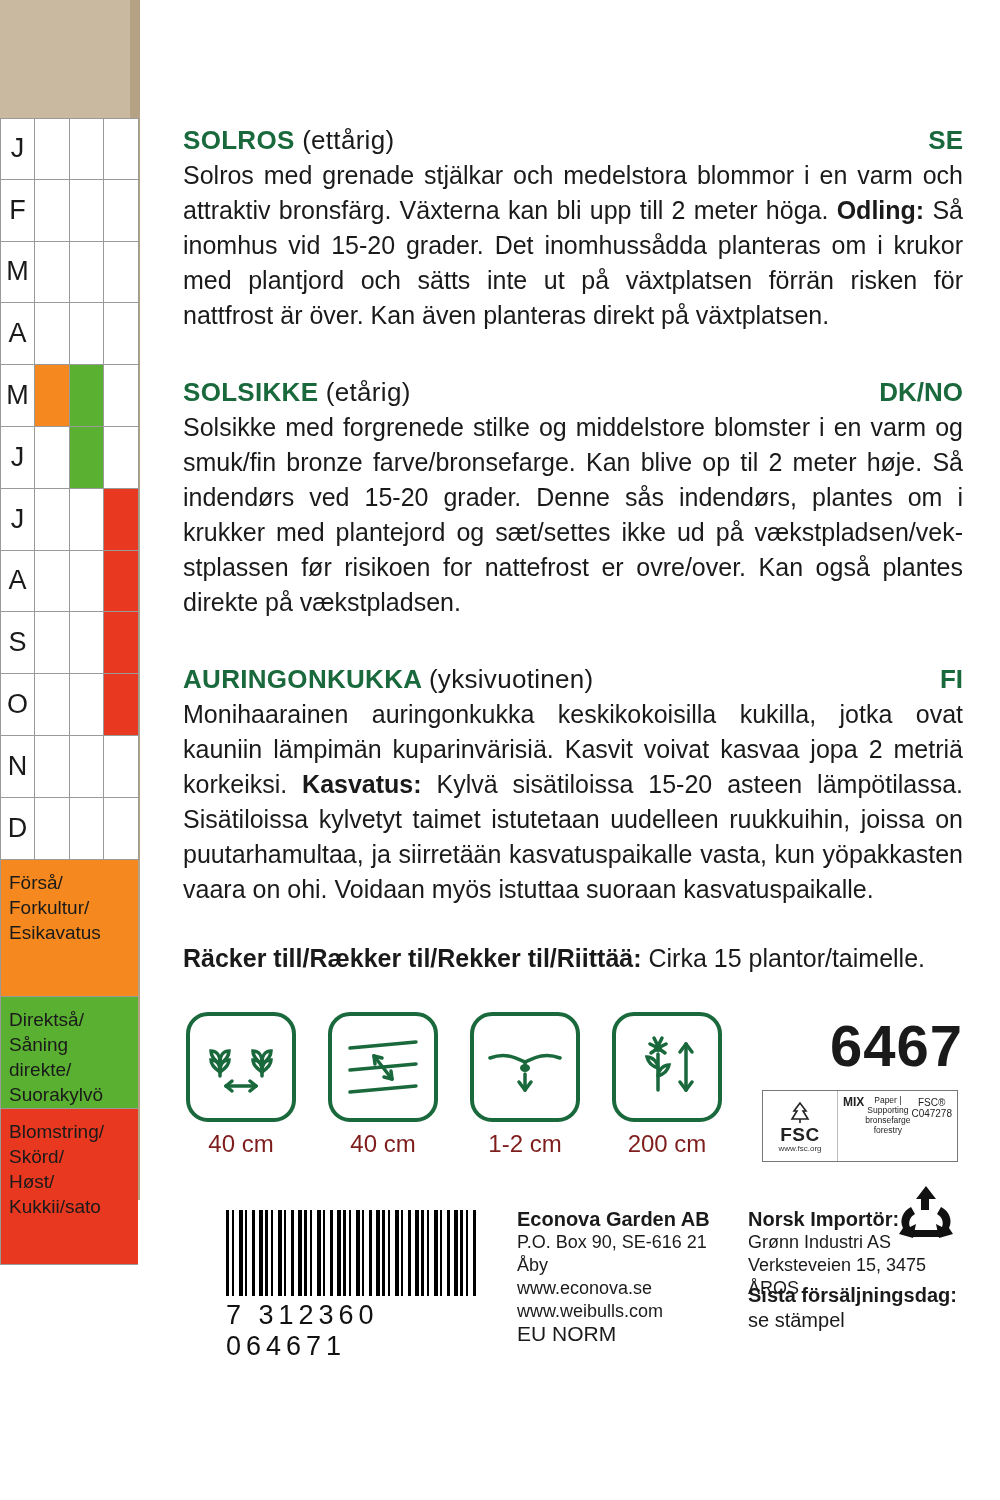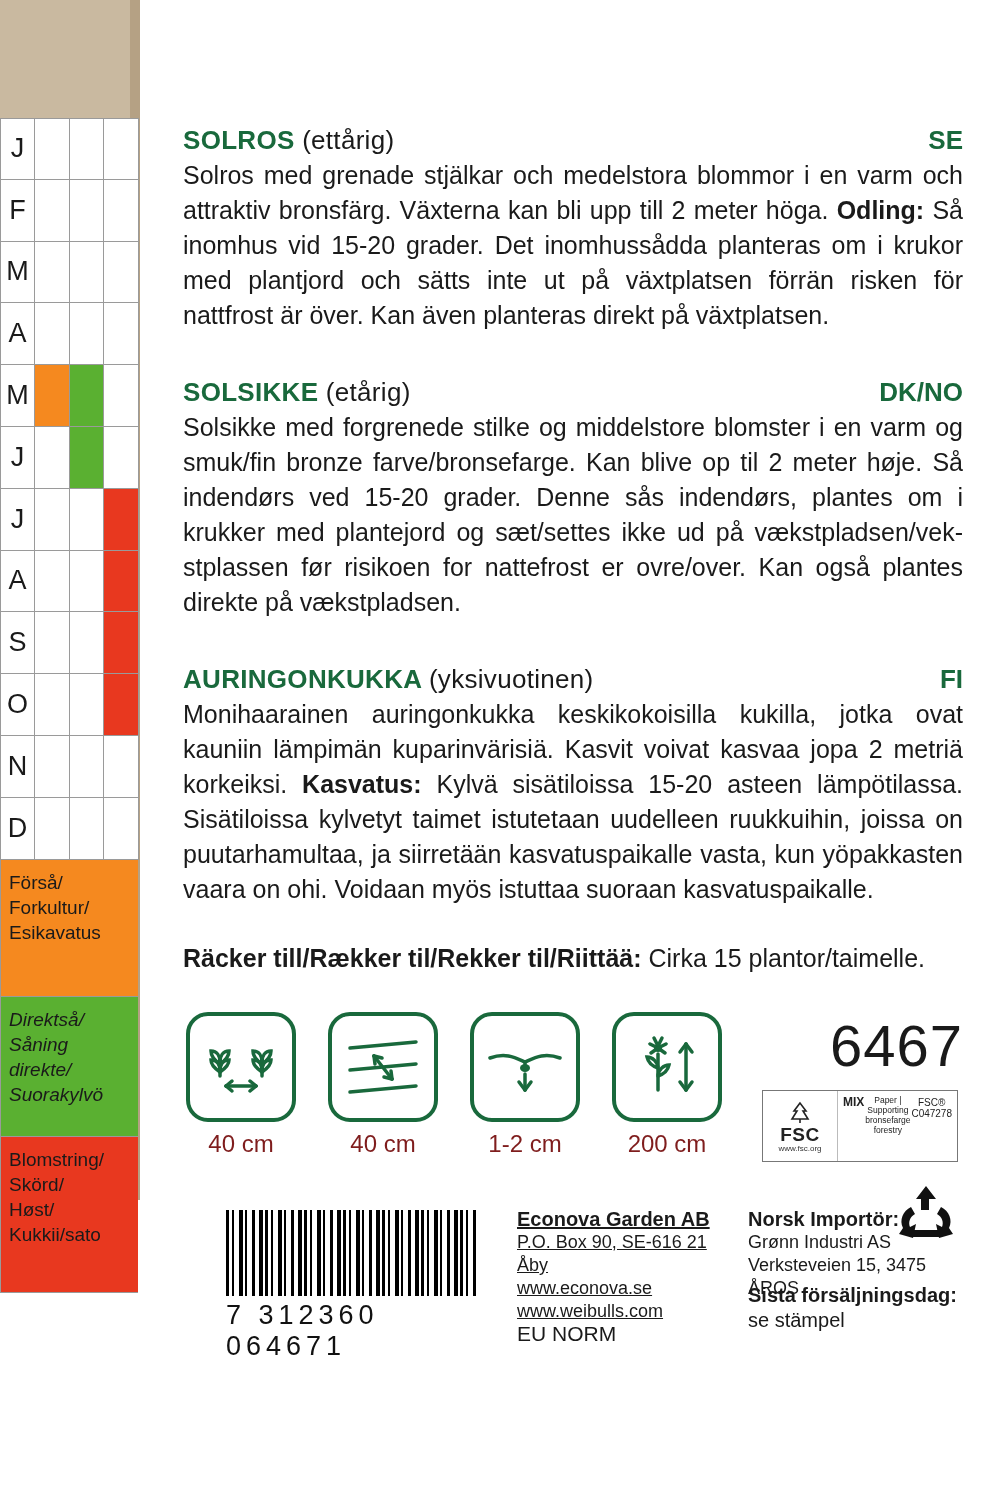--- a/index.html
+++ b/index.html
@@ -54,21 +54,21 @@
   }
   .legend-item{
     box-sizing:border-box;
     padding:10px 8px 10px 8px;
     font-size:19px;
     line-height:25px;
     color:#1a1a1a;
     border-bottom:1px solid #9a9a9a;
   }
   .legend-item.preculture{background:#f5891f;height:137px;}
-  .legend-item.direct{background:#5ab031;height:140px;font-style:italic;}
+  .legend-item.direct{background:#5ab031;height:112px;}
   .legend-item.bloom{background:#e8381f;height:156px;}
   .strip-bg{
     position:absolute;left:0;top:0;
     width:140px;height:1200px;
     background:#c9b9a0;
     z-index:-1;
   }
   .strip-edge{
     position:absolute;
     left:130px;top:0;width:10px;height:1200px;
@@ -133,21 +133,21 @@
     margin-top:8px;
     font-size:24px;
     color:#7f1d1d;
   }
 
   
   .article-no{
     position:absolute;
     right:37px;top:1012px;
     font-size:58px;
-    font-weight:normal;
+    font-weight:bold;
     color:#1a1a1a;
     letter-spacing:1px;
   }
 
   
   .fsc{
     position:absolute;
     left:762px;top:1090px;
     width:196px;height:72px;
     border:1.5px solid #777;
@@ -189,21 +189,21 @@
     margin-top:4px;
     font-size:27px;
     letter-spacing:5px;
     color:#111;
     font-family:"Liberation Sans", sans-serif;
   }
 
   
   .addr-left{
     position:absolute;left:517px;top:1208px;width:215px;
-    font-size:18px;line-height:23px;color:#1a1a1a;text-decoration:underline;
+    font-size:18px;line-height:23px;color:#1a1a1a;
   }
   .addr-left .name{font-size:20px;font-weight:bold;}
   .eunorm{
     position:absolute;left:517px;top:1322px;
     font-size:21px;color:#1a1a1a;
   }
   .addr-right{
     position:absolute;left:748px;top:1208px;width:230px;
     font-size:18px;line-height:23px;color:#1a1a1a;
   }

